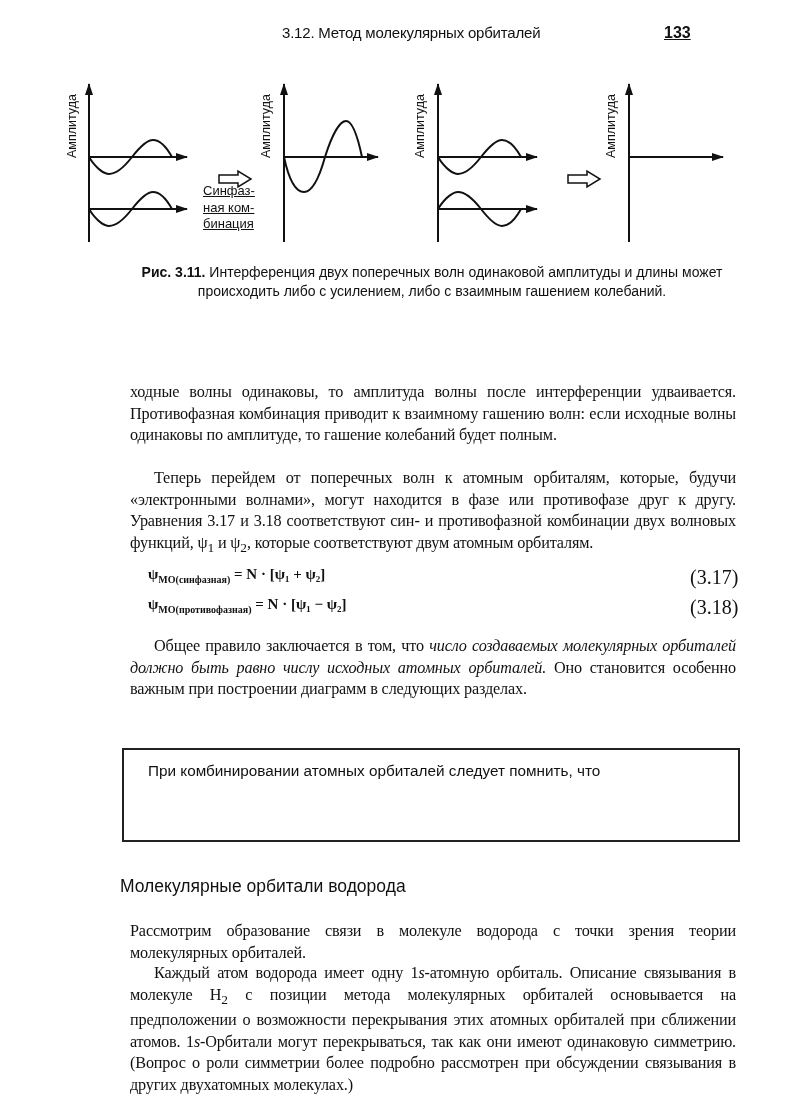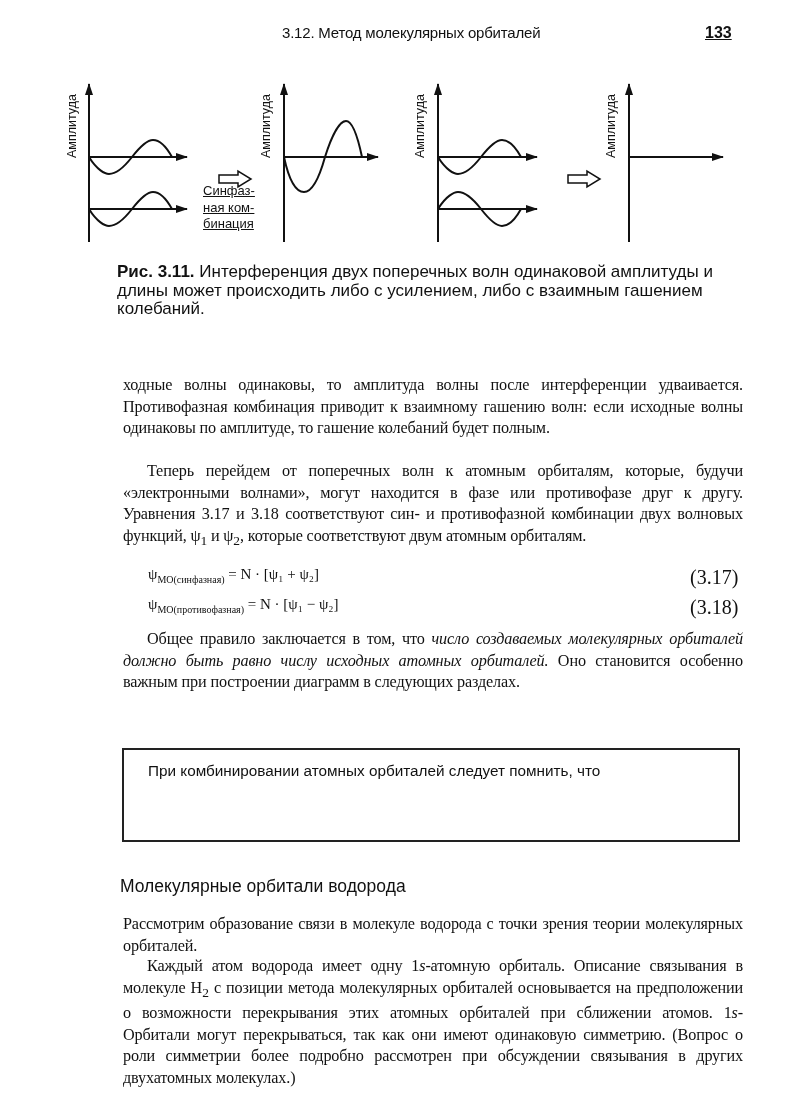--- a/index.html
+++ b/index.html
@@ -1,30 +1,30 @@
 <!DOCTYPE html>
 <html><head>
 <meta charset="utf-8">
 <style>
   html, body { margin:0; padding:0; background:#fff; }
   body { width:794px; height:1105px; position:relative; overflow:hidden; color:#111; }
   .sans { font-family: "Liberation Sans", "DejaVu Sans", sans-serif; }
   .serif { font-family: "Liberation Serif", "DejaVu Serif", serif; }
   .running-head { position:absolute; top:24px; left:282px; font-size:15px; letter-spacing:-0.2px; }
-  .page-num { position:absolute; top:24px; left:705px; font-size:16px; font-weight:bold;text-decoration:underline; }
+  .page-num { position:absolute; top:24px; left:664px; font-size:16px; font-weight:bold;text-decoration:underline; }
   .figure { position:absolute; left:55px; top:70px; width:700px; height:190px; }
   .figure svg { position:absolute; left:0; top:0; }
   .ylabel { position:absolute; font-size:12.5px; transform:rotate(-90deg); transform-origin:left top; white-space:nowrap; }
   .fig-text { position:absolute; font-size:13px; line-height:16.5px; }
-  .caption { position:absolute; left:117px; top:263px; width:630px; font-size:17px; line-height:18.5px; }
+  .caption { position:absolute; left:117px; top:263px; width:630px; font-size:14px; line-height:18.5px;text-align:center; }
   .caption b { font-weight:bold; }
   .body { position:absolute; left:118px; width:630px; font-size:16.2px; line-height:21.5px; text-align:justify; letter-spacing:-0.15px; }
-  .body p { margin:5px; }
+  .body p { margin:12px; }
   .indent { text-indent:24px; }
-  .eq { position:absolute; left:148px; font-size:15px; }
+  .eq { position:absolute; left:148px; font-size:15px;font-weight:bold; }
   .eq-num { position:absolute; left:690px; font-size:20px; }
   .eq sub { font-size:10px; }
   .rulebox { position:absolute; left:122px; top:748px; width:614px; height:90px; border:2px solid #222; border-right-width:2px; }
   .rulebox .l1 { position:absolute; left:24px; top:12px; font-size:15.3px; }
   .rulebox .l2 { position:absolute; left:36px; top:41px; font-size:15.3px; }
   .section-title { position:absolute; left:120px; top:876px; font-size:17.5px; font-weight:normal; }
   i { font-style:italic; }
 </style>
 </head>
 <body>

